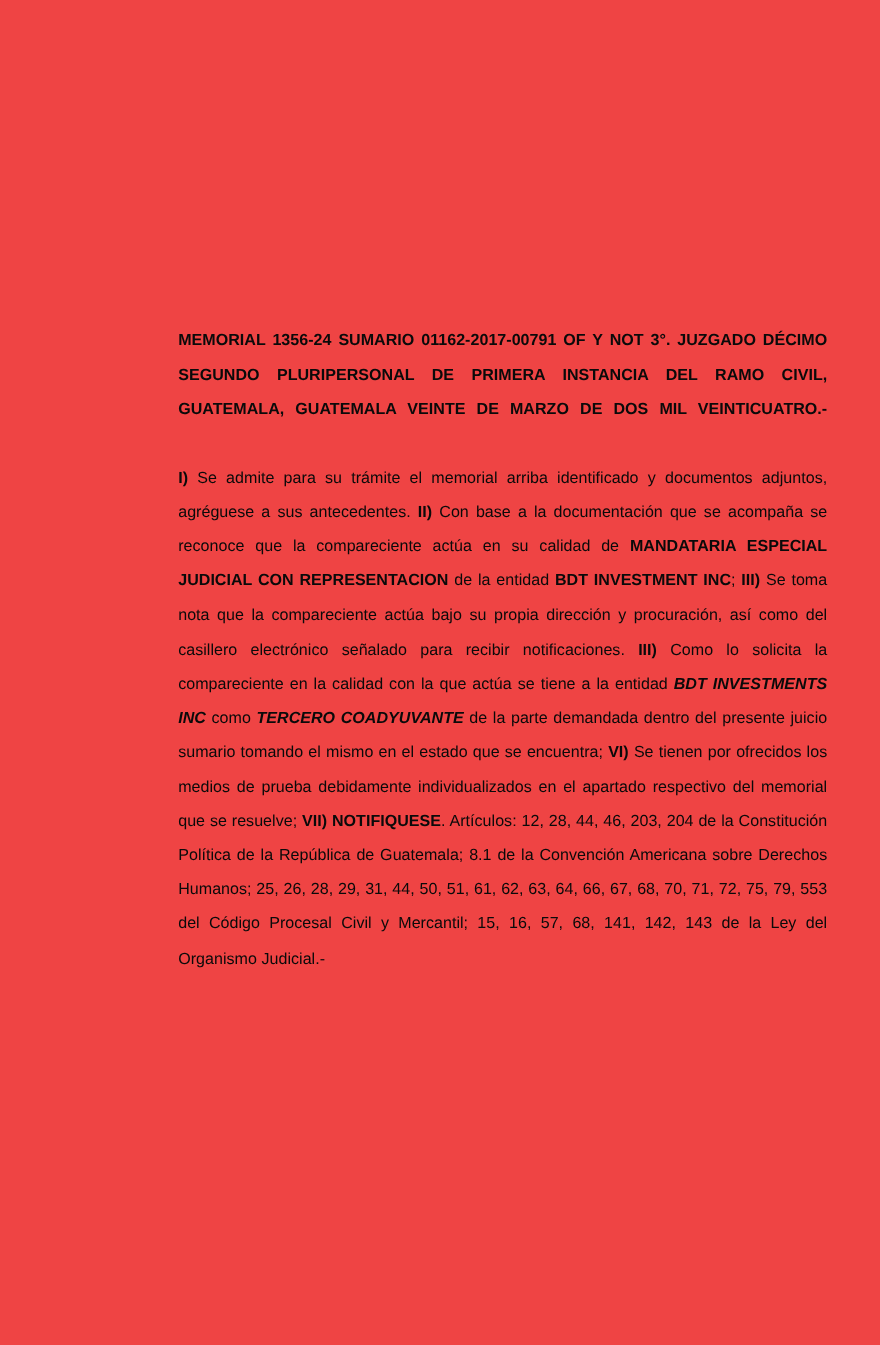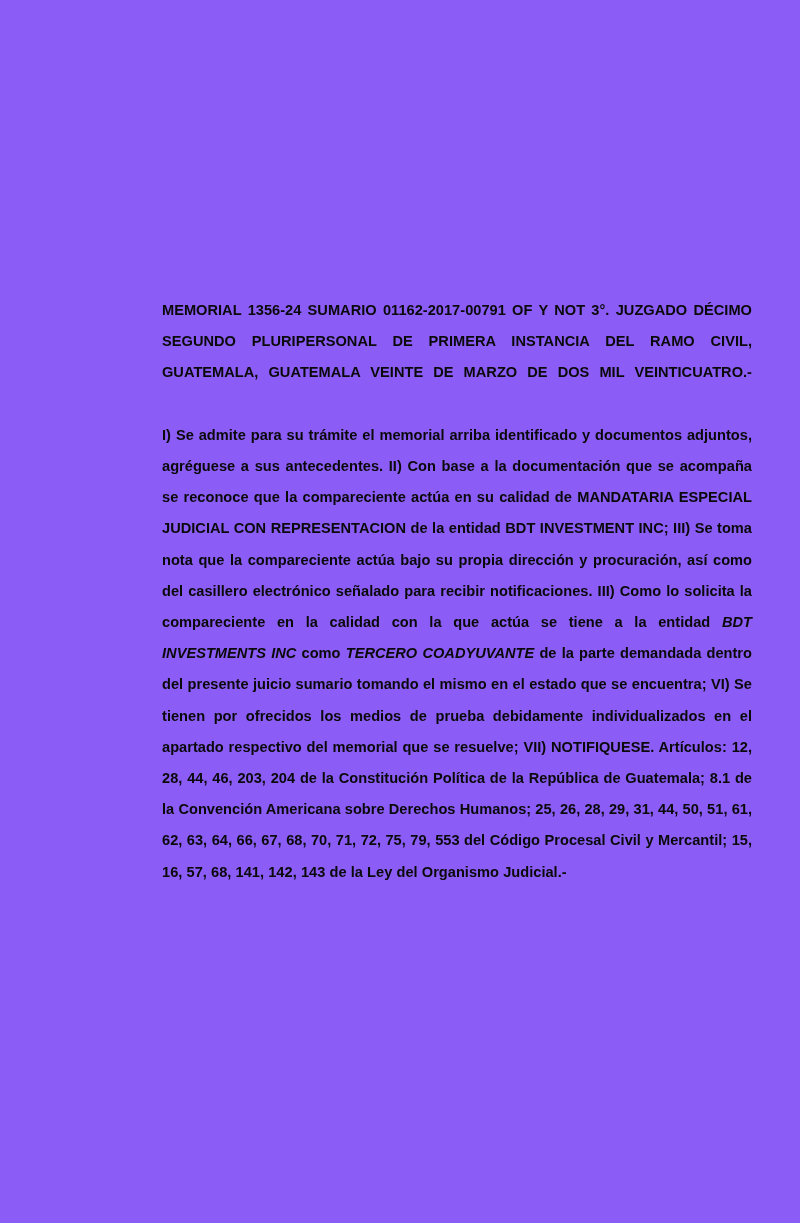--- a/index.html
+++ b/index.html
@@ -12,21 +12,21 @@
     width: 800px;
     height: 1223px;
     font-family: "Liberation Sans", sans-serif;
     color: #000000;
     -webkit-font-smoothing: antialiased;
   }
   .page {
     position: relative;
     width: 800px;
     height: 1223px;
-    background: #8b5cf6;
+    background: #ef4444;
     overflow: hidden;
   }
   .doc-body {
     position: absolute;
     left: 162px;
     top: 295px;
     width: 590px;
   }
   .para {
     margin: 0;
@@ -40,21 +40,21 @@
   }
   
   .para::after {
     content: "";
     display: inline-block;
     width: 100%;
   }
   .para.no-stretch::after { display: none; }
   .b  { font-weight: bold; }
   .bi { font-weight: bold; font-style: italic; }
-  .rg { font-weight: bold; font-style: normal; }
+  .rg { font-weight: normal; font-style: normal; }
 </style>
 </head>
 <body>
 
 <div class="page">
 
   <div class="doc-body">
 
     <p class="para"><span class="b">MEMORIAL 1356-24 SUMARIO 01162-2017-00791 OF Y NOT 3°. JUZGADO DÉCIMO SEGUNDO PLURIPERSONAL DE PRIMERA INSTANCIA DEL RAMO CIVIL, GUATEMALA, GUATEMALA VEINTE DE MARZO DE DOS MIL VEINTICUATRO.-</span></p>
 

